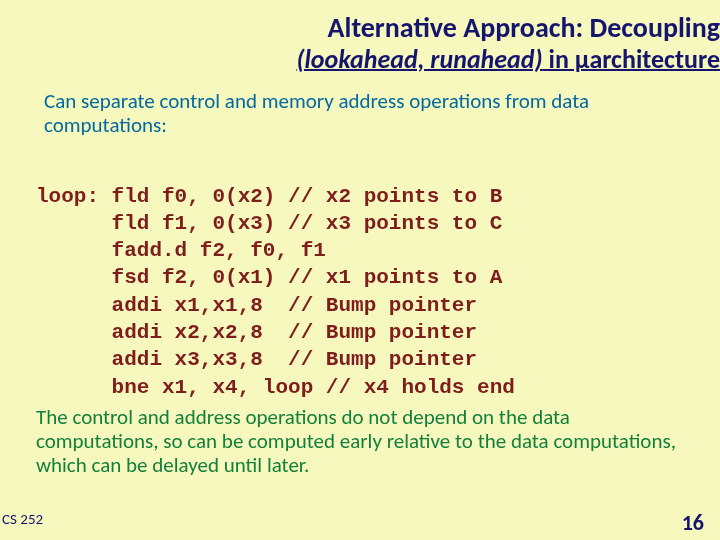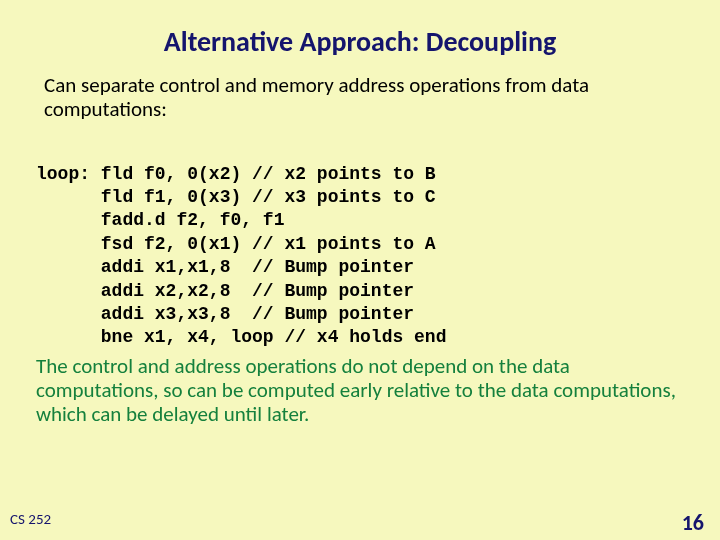--- a/index.html
+++ b/index.html
@@ -9,81 +9,82 @@
     height: 540px;
     overflow: hidden;
   }
   body {
     background: #f6f8be;
     font-family: Calibri, "Segoe UI", Arial, sans-serif;
     color: #000;
     position: relative;
   }
   .title {
-    text-align: center;
-    padding-top: 24px;
+    text-align: right;
+    padding-top: 10px;
   }
   .title-line1 {
     font-size: 28px;
     color: #15156d;
     font-weight: bold;
   }
   .title-line2 {
     font-size: 26px;
     color: #15156d;
     font-weight: bold;
     text-decoration: underline;
     text-decoration-thickness: 2px;
     margin-top: -2px;
   }
   .title-line2 .em {
     font-style: italic;
   }
   .intro {
     font-size: 21px;
-    color: #000000;
+    color: #0369a1;
     margin: 14px 44px 0 44px;
     line-height: 1.15;
   }
   .code {
     font-family: "Courier New", monospace;
-    font-size: 18px;
+    font-size: 21px;
     font-weight: bold;
-    color: #000000;
+    color: #7f1d1d;
     margin: 18px 36px 0 36px;
     line-height: 1.3;
     white-space: pre;
   }
   .outro {
     font-size: 21px;
     color: #15803d;
     margin: 4px 44px 0 36px;
     line-height: 1.15;
   }
   .footer-left {
     position: absolute;
-    left: 10px;
+    left: 2px;
     bottom: 12px;
     font-size: 15px;
     color: #15156d;
   }
   .footer-right {
     position: absolute;
     right: 16px;
     bottom: 4px;
     font-size: 22px;
     font-weight: bold;
     color: #15156d;
   }
 </style>
 </head>
 <body>
 
 <div class="title">
   <div class="title-line1">Alternative Approach: Decoupling</div>
+  <div class="title-line2"><span class="em">(lookahead, runahead)</span><span> in µarchitecture</span></div>
 </div>
 
 <div class="intro">Can separate control and memory address operations from data computations:</div>
 
 <div class="code">
 <span>loop: fld f0, 0(x2) // x2 points to B</span>
 <span>      fld f1, 0(x3) // x3 points to C</span>
 <span>      fadd.d f2, f0, f1</span>
 <span>      fsd f2, 0(x1) // x1 points to A</span>
 <span>      addi x1,x1,8  // Bump pointer</span>

